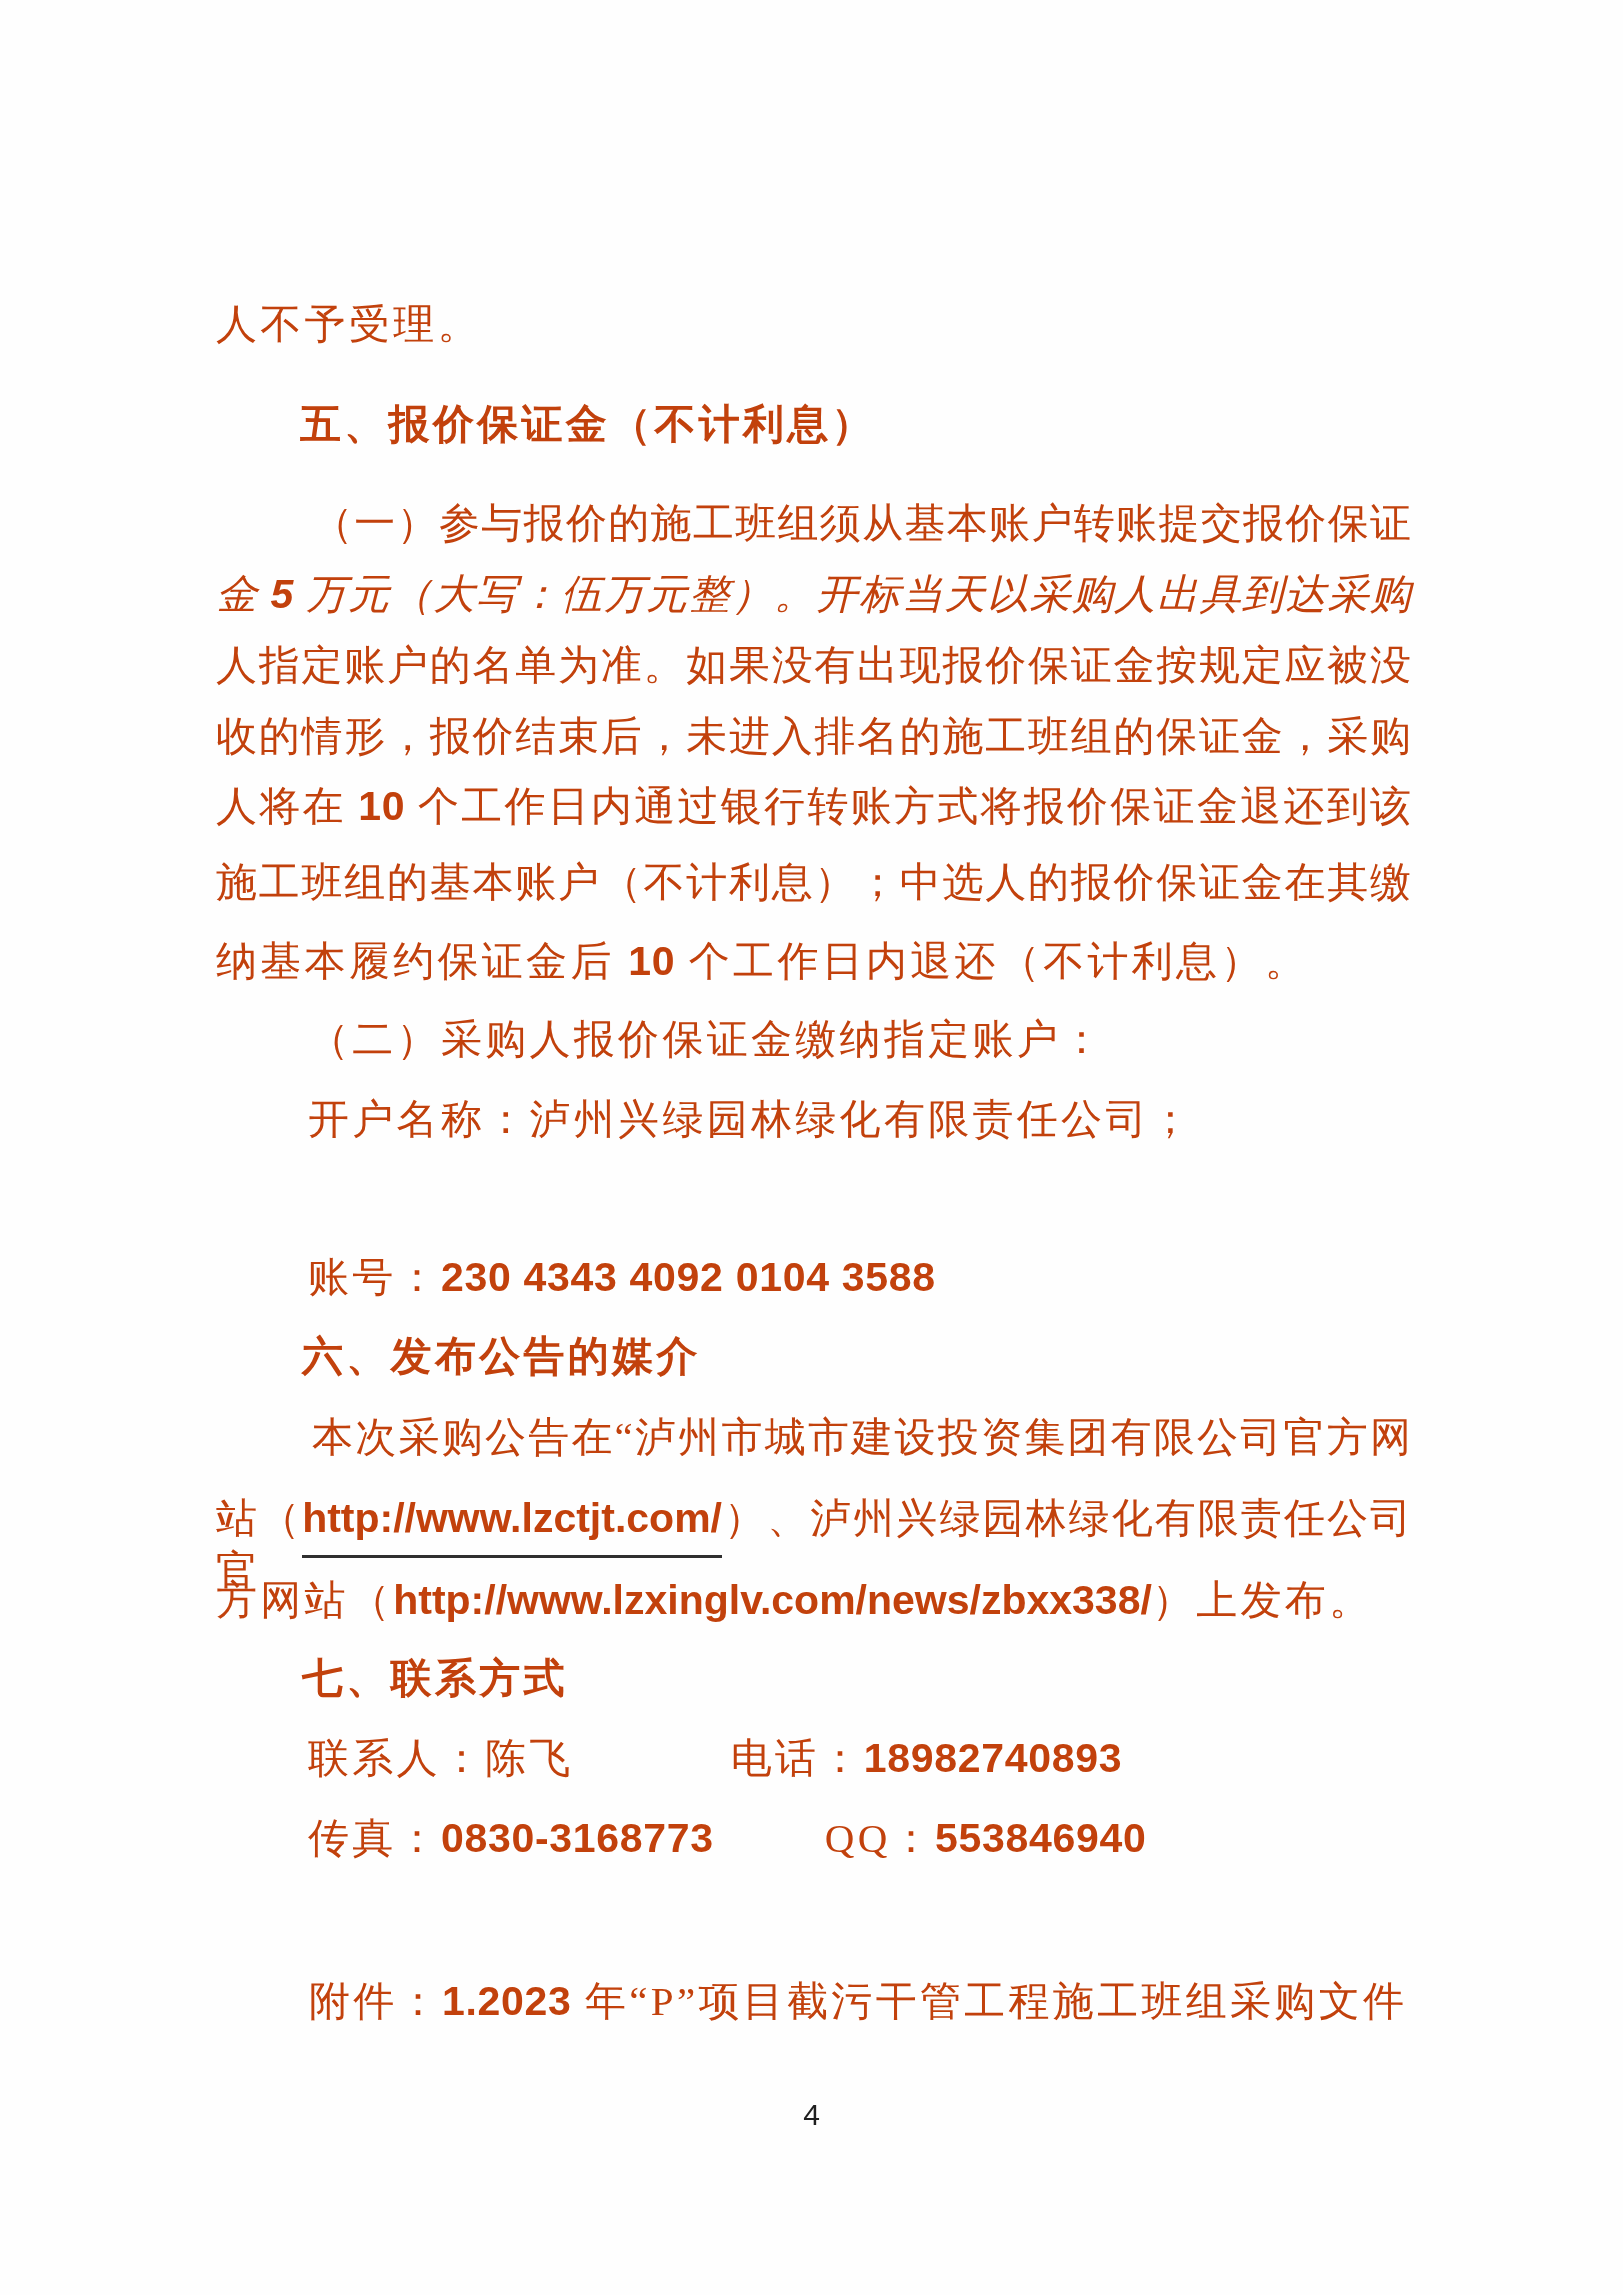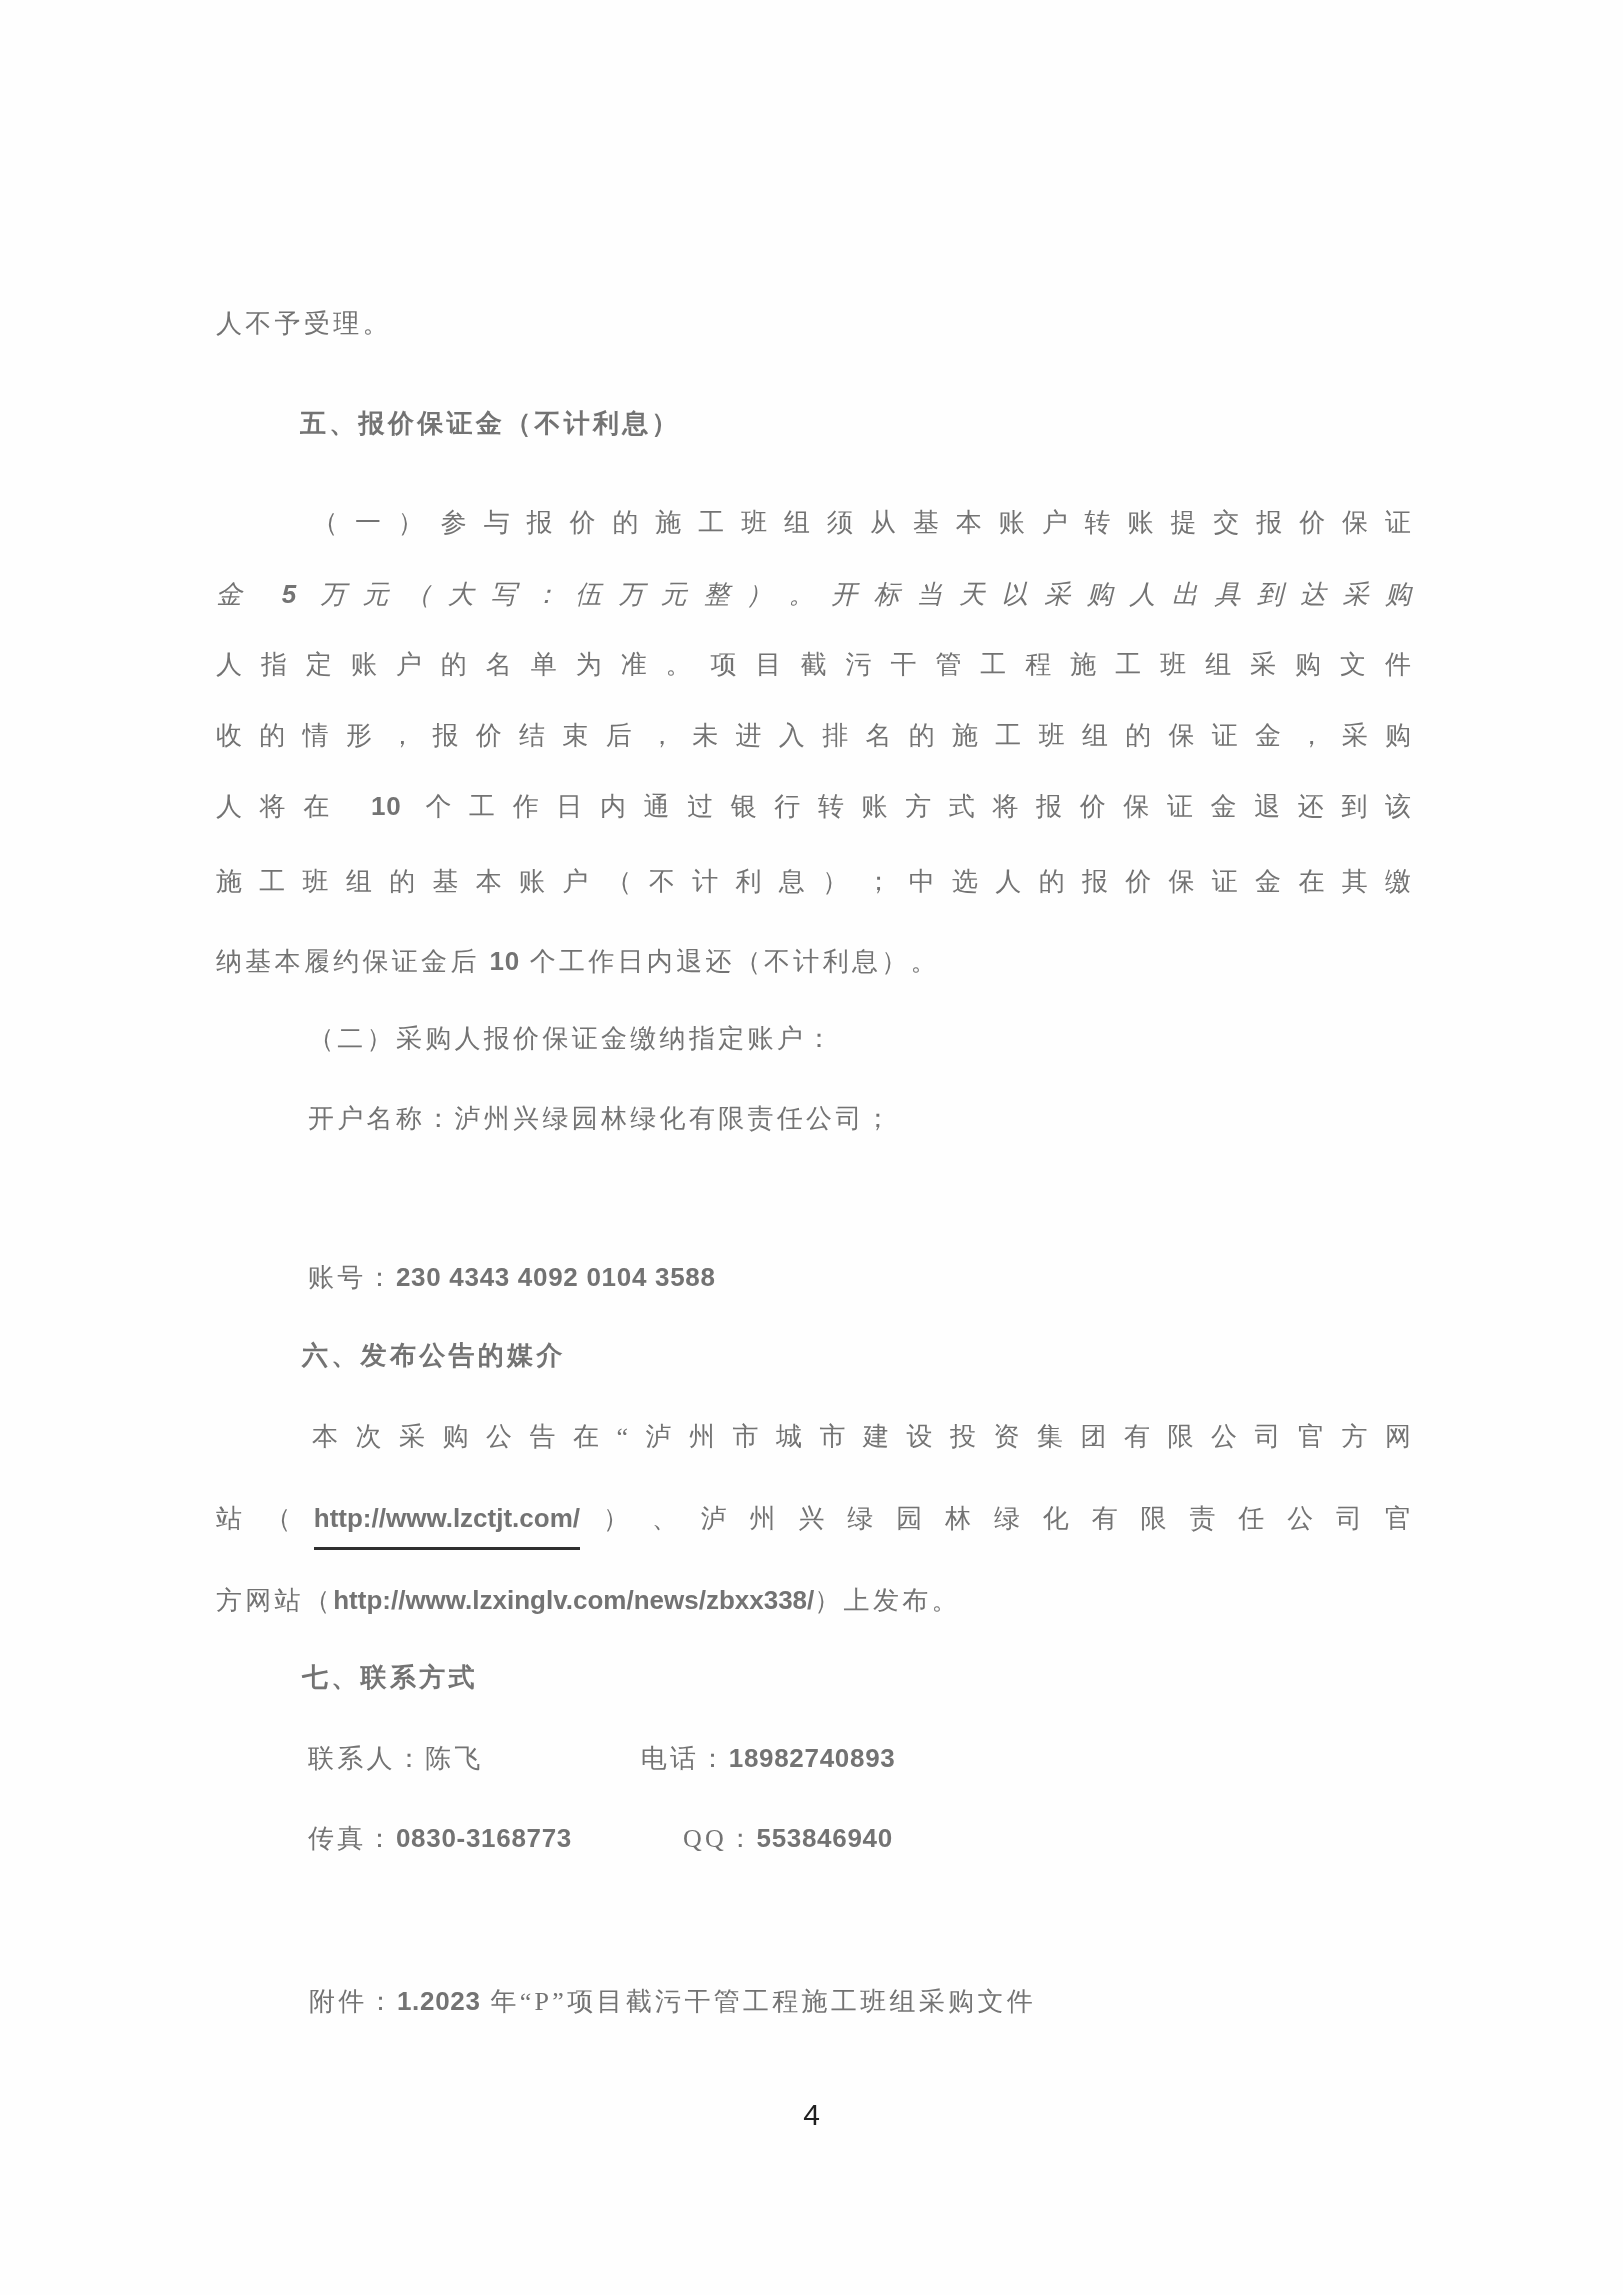--- a/index.html
+++ b/index.html
@@ -11,25 +11,25 @@
   }
   .page{
     position:absolute;inset:0;
     background:#fefefe;
     color:#262626;
     overflow:hidden;
   }
   
   .ln{
     position:absolute;
-    font-size:26px;
+    font-size:41px;
     line-height:52px;
     white-space:nowrap;
     letter-spacing:3.3px;
-    color:#737373;
+    color:#c2410c;
   }
   
   .just{
     left:216px;
     width:1195px;
     white-space:normal;
     letter-spacing:0;
     text-align:justify;
     text-align-last:justify;
   }
@@ -70,21 +70,21 @@
   <div class="ln" style="left:216px;top:298px;">人不予受理。</div>
 
   <div class="ln b" style="left:300px;top:398px;">五、报价保证金（不计利息）</div>
 
   <div class="ln just indent" style="top:497px;">（一）参与报价的施工班组须从基本账户转账提交报价保证</div>
 
   <div class="ln just" style="top:568px;font-style:italic;">
     <span>金 </span><span class="num">5</span><span> 万元（大写：伍万元整）。开标当天以采购人出具到达采购</span>
   </div>
 
-  <div class="ln just" style="top:639px;">人指定账户的名单为准。项目截污干管工程施工班组采购文件</div>
+  <div class="ln just" style="top:639px;">人指定账户的名单为准。如果没有出现报价保证金按规定应被没</div>
 
   <div class="ln just" style="top:710px;">收的情形，报价结束后，未进入排名的施工班组的保证金，采购</div>
 
   <div class="ln just" style="top:780px;">
     <span>人将在 </span><span class="num">10</span><span> 个工作日内通过银行转账方式将报价保证金退还到该</span>
   </div>
 
   <div class="ln just" style="top:856px;">施工班组的基本账户（不计利息）；中选人的报价保证金在其缴</div>
 
   <div class="ln" style="left:216px;top:935px;">

